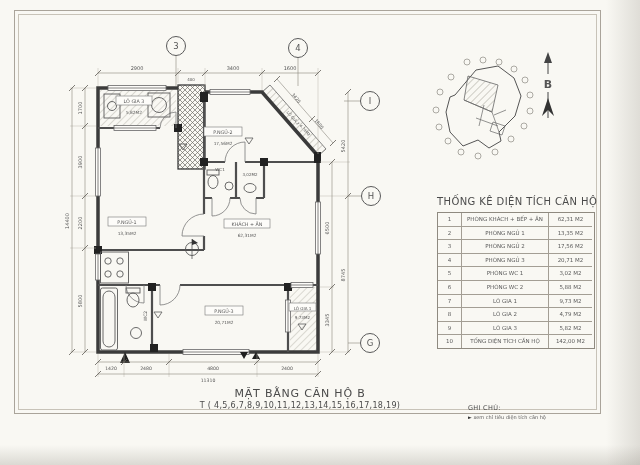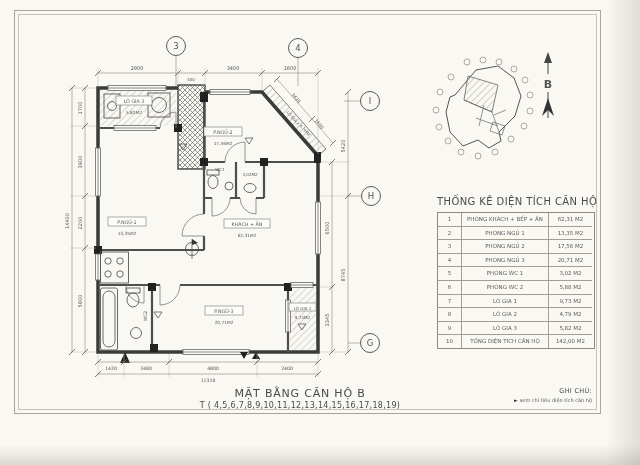--- a/index.html
+++ b/index.html
@@ -19,21 +19,21 @@
   .area-table{position:absolute;left:437px;top:196px;width:158px;z-index:3;}
   .t-title{font-size:10px;letter-spacing:.4px;color:#4a4a4a;text-align:center;margin-bottom:5px;white-space:nowrap;}
   .t-grid{border:1px solid #8f8a80;}
   .tr{display:grid;grid-template-columns:24px 87px 43px;}
   .tr .c{border-right:1px solid #a39e94;border-bottom:1px solid #a39e94;
         font-size:5.5px;line-height:12.6px;height:12.6px;text-align:center;color:#5b5b5b;
         overflow:hidden;white-space:nowrap;}
   .tr .c:last-child{border-right:none;}
   .tr:last-child .c{border-bottom:none;}
   
-  .ghi-chu{position:absolute;left:468px;top:387px;width:124px;z-index:3;text-align:right;}
+  .ghi-chu{position:absolute;left:468px;top:404px;width:124px;z-index:3;text-align:left;}
   .gc-title{font-size:6.5px;color:#4a4a4a;letter-spacing:.3px;}
   .gc-item{font-size:5px;color:#5b5b5b;margin-top:2px;white-space:nowrap;}
   .gc-item .b{font-size:5px;color:#333;}
   
   .sheet-title{position:absolute;left:140px;top:387px;width:320px;z-index:3;text-align:center;}
   .st-main{font-size:11px;letter-spacing:.8px;color:#4a4a4a;}
   .st-sub{font-size:8px;letter-spacing:.3px;color:#4a4a4a;margin-top:1px;white-space:nowrap;}
 </style>
 </head>
 <body>

